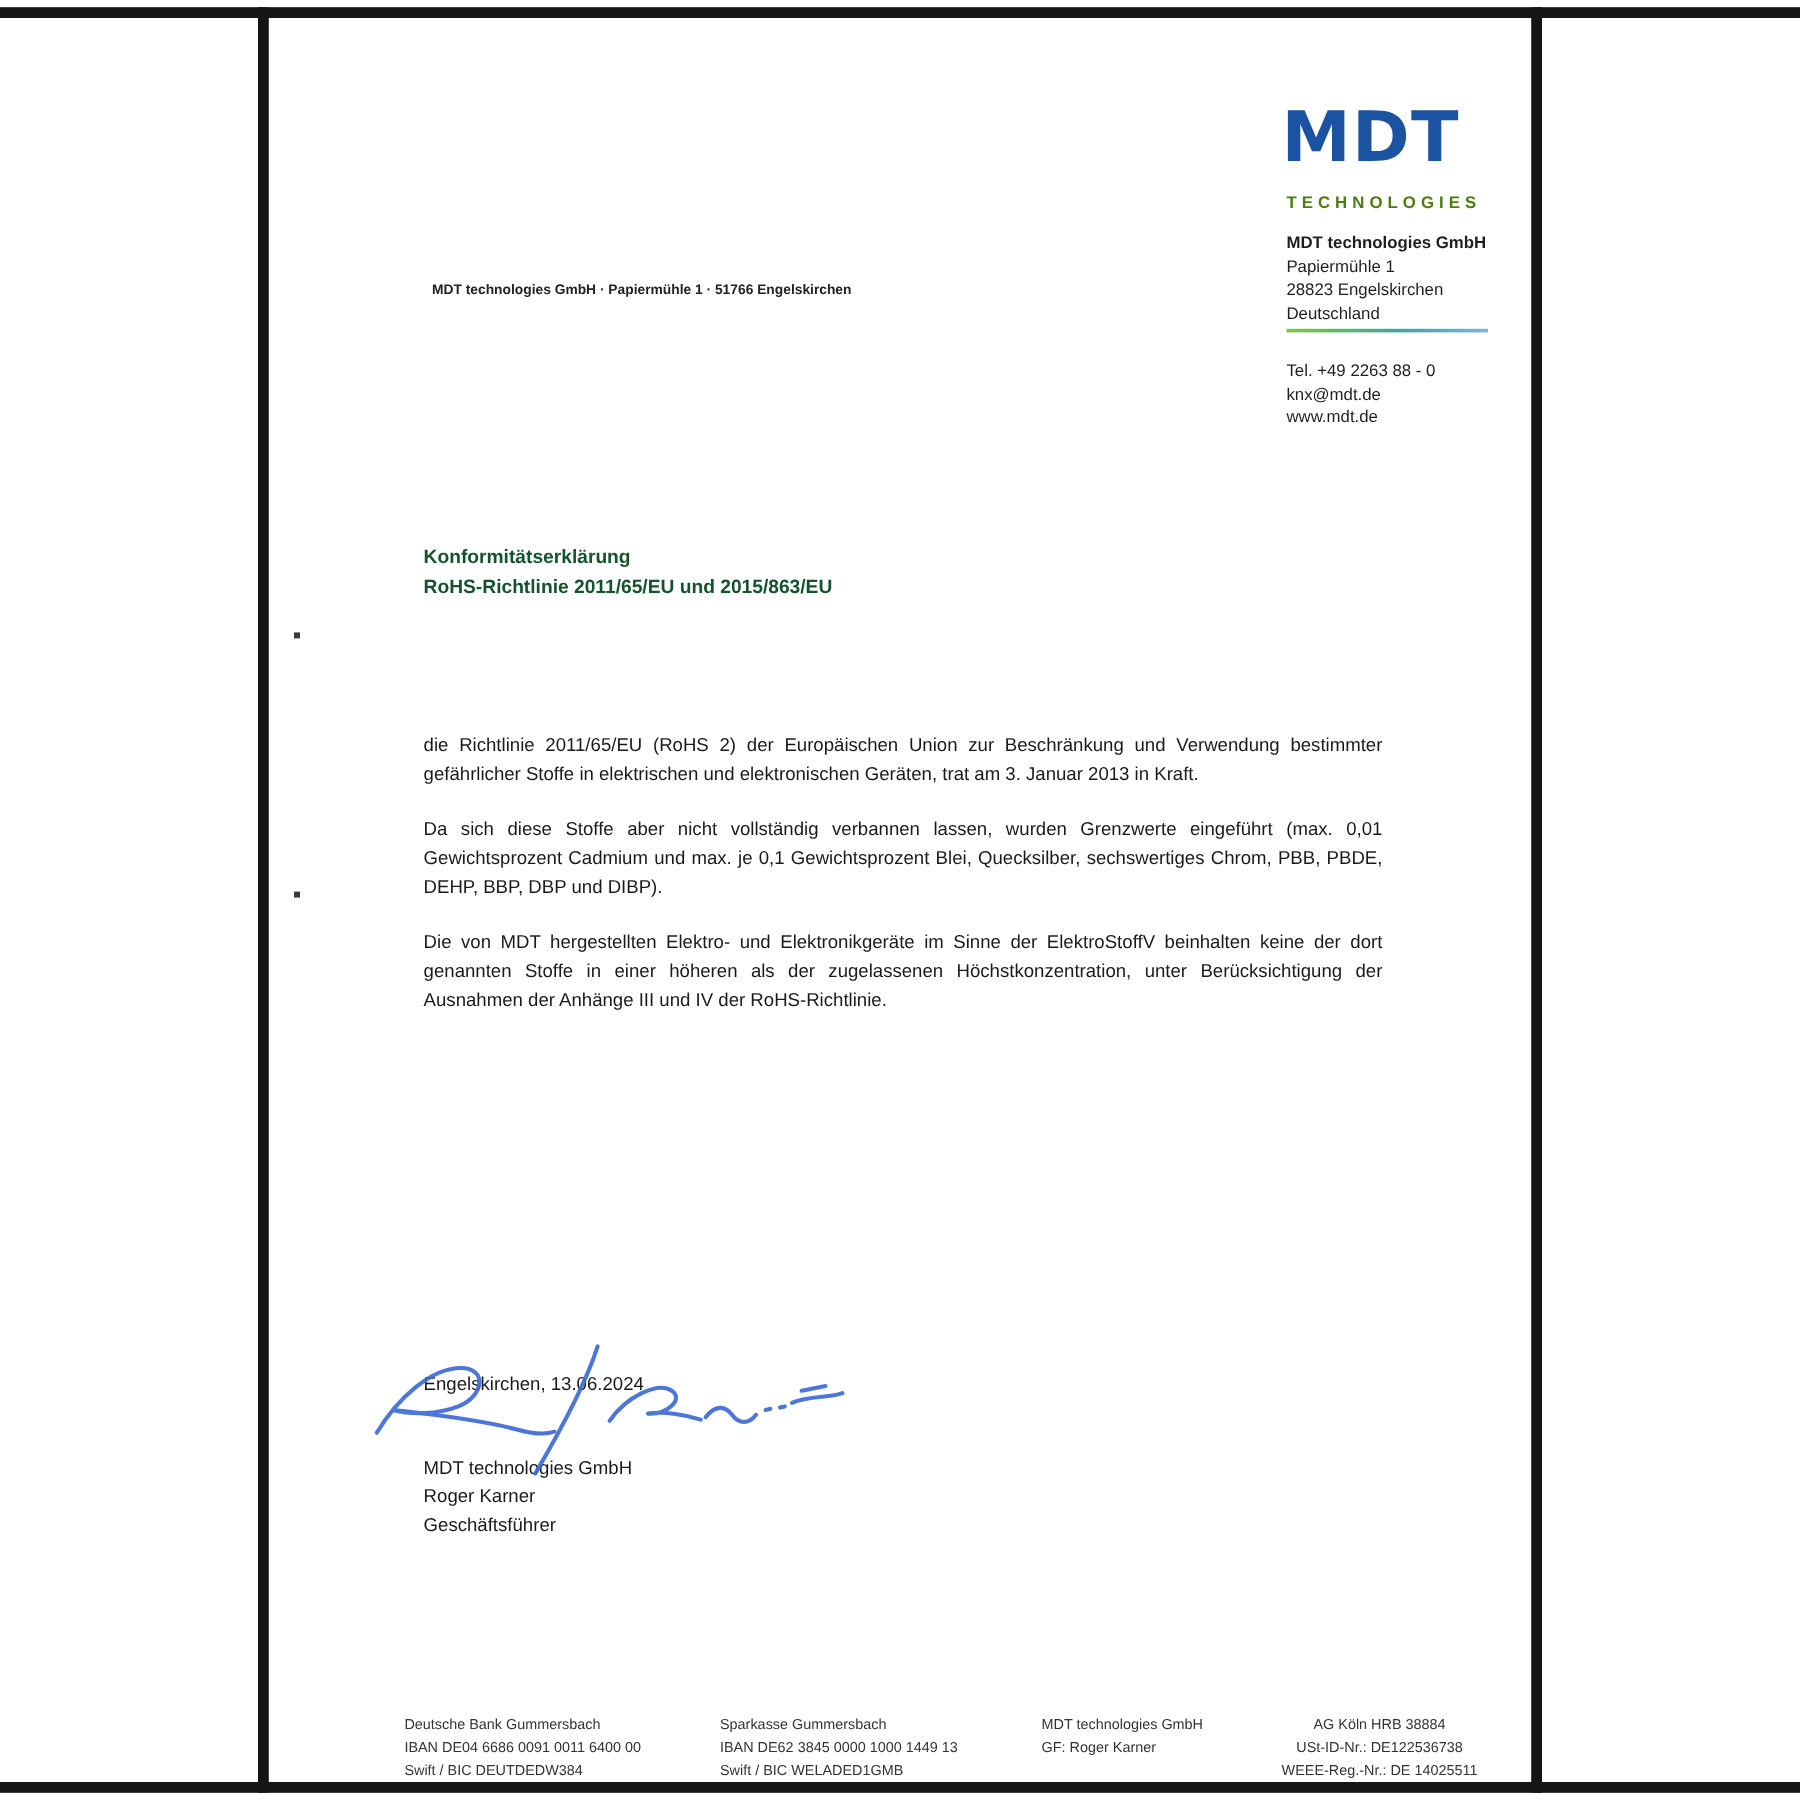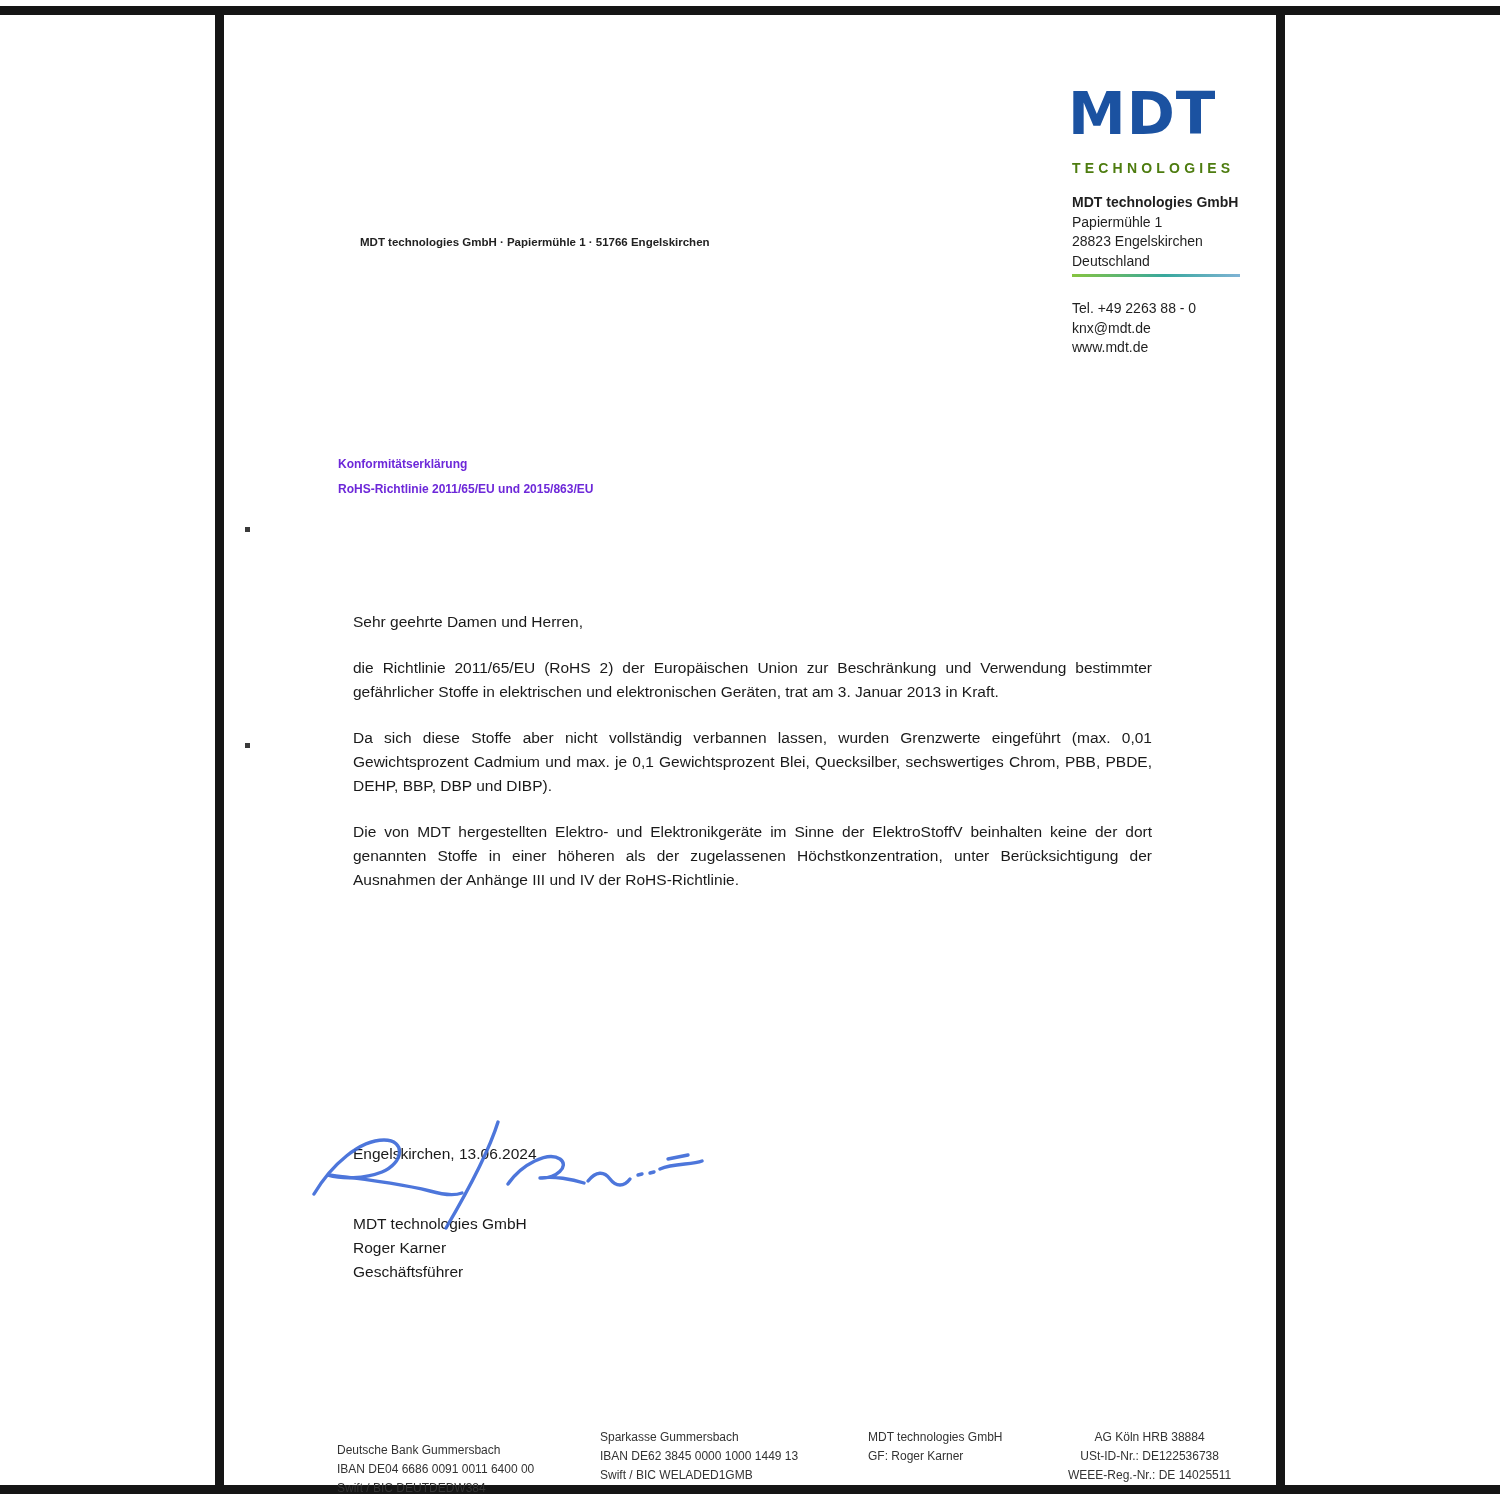--- a/index.html
+++ b/index.html
@@ -31,37 +31,37 @@
   }
 
   .header-address{left:1072px;top:193px;font-size:14px;line-height:19.5px;color:#1f1f1f;}
   .header-address .company{font-weight:700;}
   .accent-line{left:1072px;top:274px;width:168px;height:3px;
     background:linear-gradient(90deg,#86c440 0%,#38a89d 55%,#7fb3d5 100%);}
   .header-contact{left:1072px;top:299px;font-size:14px;line-height:19.5px;color:#1f1f1f;}
 
   .sender-line{left:360px;top:236px;font-size:11.5px;color:#222;font-weight:bold;}
 
-  .doc-title{left:338px;top:452px;font-size:12px;font-weight:700;line-height:25px;color:#6d28d9;}
+  .doc-title{left:353px;top:452px;font-size:16px;font-weight:700;line-height:25px;color:#14532d;}
 
   .letter-body{left:353px;top:610px;width:799px;font-size:15.5px;line-height:24px;color:#1a1a1a;}
   .letter-body p{margin:0 0 22px 0;text-align:justify;white-space:pre-line;}
   .letter-body p.salutation{text-align:left;}
 
   .place-date{left:353px;top:1145px;font-size:15.5px;color:#1a1a1a;}
   .closing-block{left:353px;top:1212px;font-size:15.5px;line-height:24px;color:#1a1a1a;}
 
   .signature-svg{left:298px;top:1118px;z-index:5;pointer-events:none;}
 
   .fold-mark{width:5px;height:5px;background:#3a3a3a;}
   .fold-mark.m1{left:245px;top:527px;}
   .fold-mark.m2{left:245px;top:743px;}
 
   .footer-col{top:1428px;font-size:12px;line-height:19px;color:#333;}
-  .footer-col.c1{left:337px;margin-top:13px;}
+  .footer-col.c1{left:337px;}
   .footer-col.c2{left:600px;}
   .footer-col.c3{left:868px;}
   .footer-col.c4{left:1068px;text-align:center;}
 </style>
 </head>
 <body>
 
 <div class="abs frame-top"></div>
 <div class="abs frame-bottom"></div>
 <div class="abs frame-left"></div>
@@ -89,21 +89,20 @@
 
 <div class="abs fold-mark m1"></div>
 <div class="abs fold-mark m2"></div>
 
 <div class="abs doc-title">
   <div>Konformitätserklärung</div>
   <div>RoHS-Richtlinie 2011/65/EU und 2015/863/EU</div>
 </div>
 
 <div class="abs letter-body">
-  <p class="salutation">Sehr geehrte Damen und Herren,</p>
   <p>die Richtlinie 2011/65/EU (RoHS 2) der Europäischen Union zur Beschränkung und Verwendung bestimmter gefährlicher Stoffe in elektrischen und elektronischen Geräten, trat am 3. Januar 2013 in Kraft.</p>
   <p>Da sich diese Stoffe aber nicht vollständig verbannen lassen, wurden Grenzwerte eingeführt (max. 0,01 Gewichtsprozent Cadmium und max. je 0,1 Gewichtsprozent Blei, Quecksilber, sechswertiges Chrom, PBB, PBDE, DEHP, BBP, DBP und DIBP).</p>
   <p>Die von MDT hergestellten Elektro- und Elektronikgeräte im Sinne der ElektroStoffV beinhalten keine der dort genannten Stoffe in einer höheren als der zugelassenen Höchstkonzentration, unter Berücksichtigung der Ausnahmen der Anhänge III und IV der RoHS-Richtlinie.</p>
 </div>
 
 <div class="abs place-date">Engelskirchen, 13.06.2024</div>
 
 <svg class="abs signature-svg" width="410" height="115" viewBox="0 0 410 115">
   <g fill="none" stroke="#3E6BD8" stroke-width="3.4" stroke-linecap="round" stroke-linejoin="round" opacity="0.92">
     <path d="M16,76 C34,46 62,22 86,22 C108,22 106,45 84,54 C66,61 44,61 30,57"></path>

